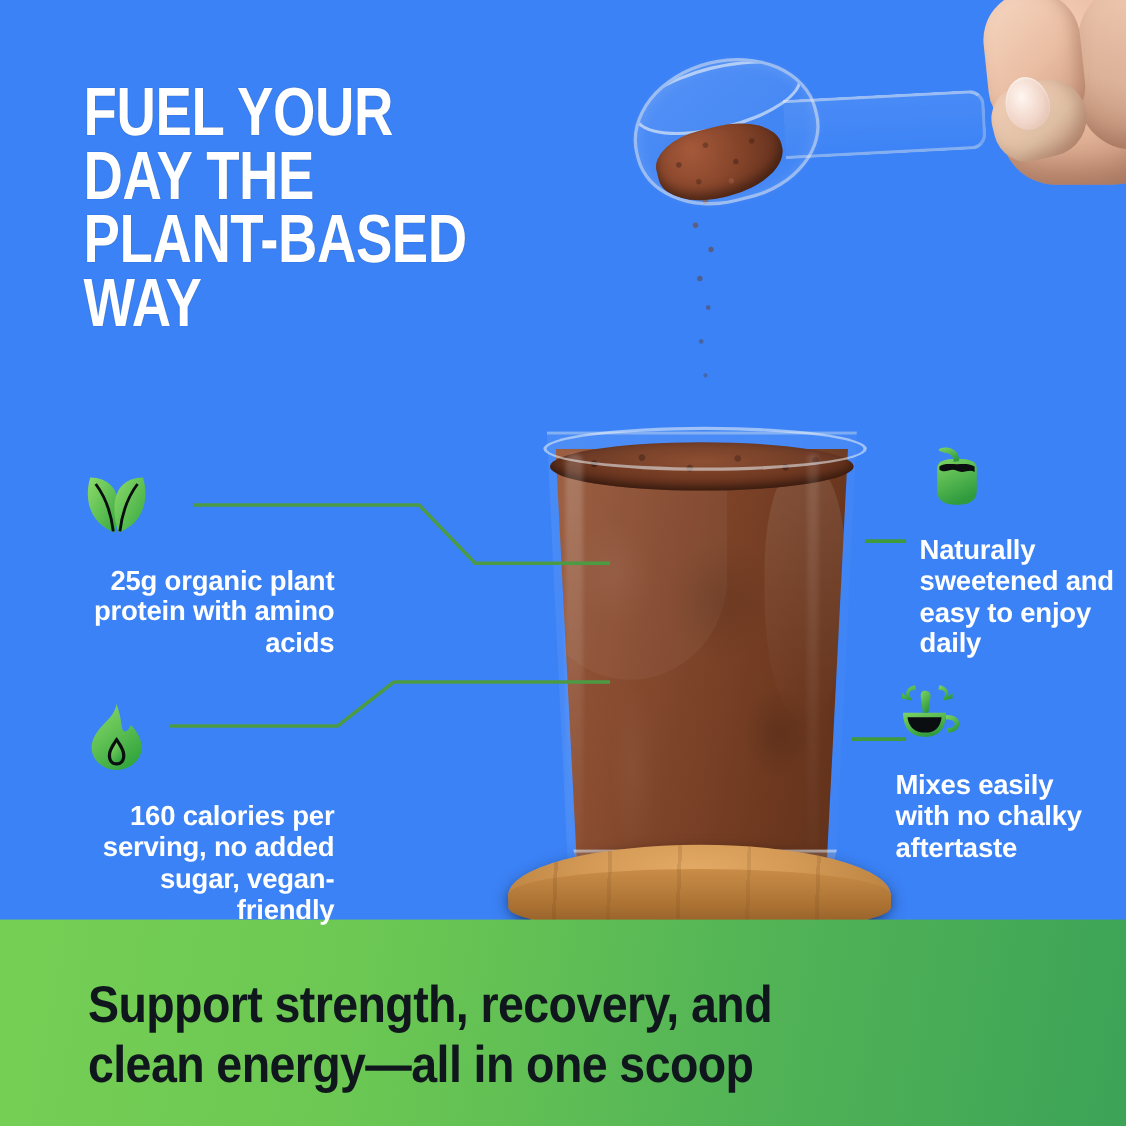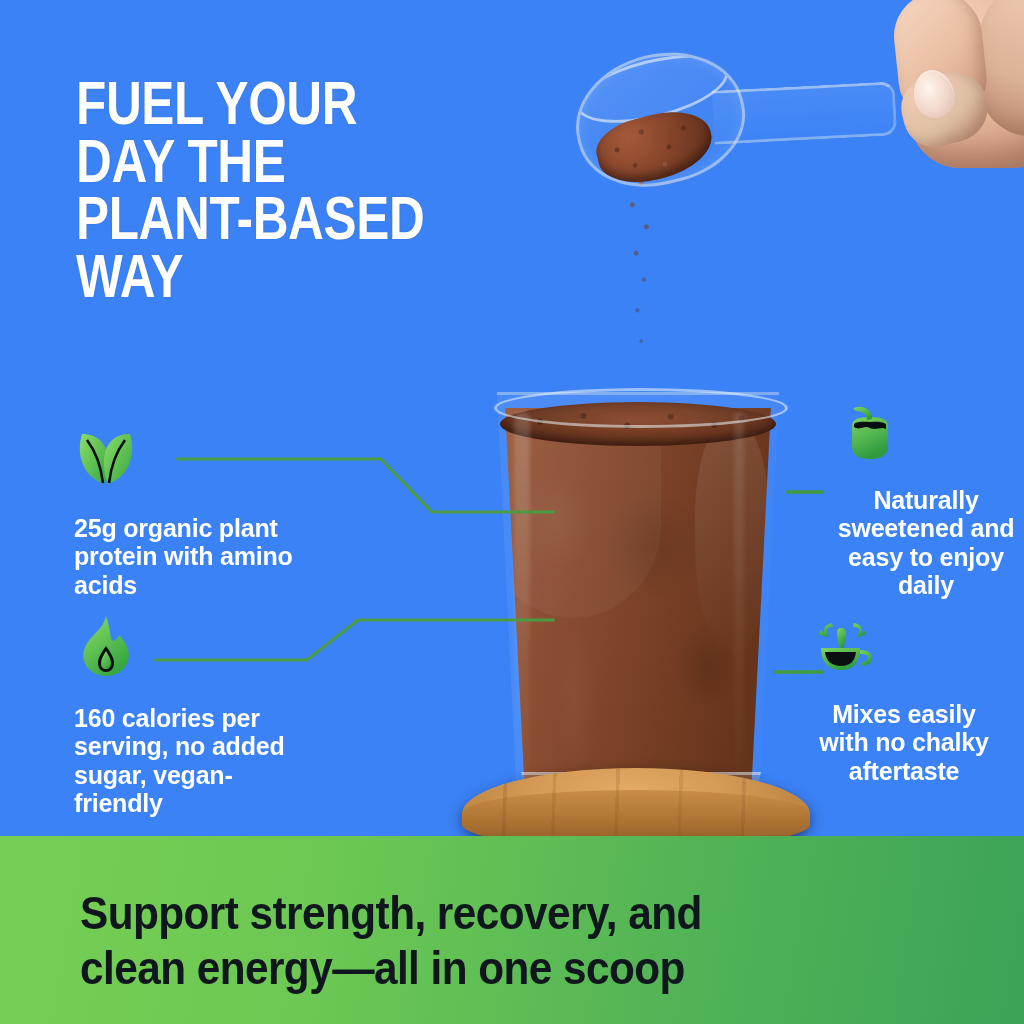--- a/index.html
+++ b/index.html
@@ -240,25 +240,25 @@
   .feature { position: absolute; z-index: 12; width: 230px; }
   .feature .icon { width: 64px; height: 64px; display: block; }
   .feature .ftext {
     margin-top: 26px;
     color: #ffffff;
     font-weight: 700;
     font-size: 25px;
     line-height: 1.13;
     letter-spacing: -0.2px;
   }
-  #feature-protein  { left: 74px;  top: 424px; }
-  #feature-calories { left: 74px;  top: 614px; }
+  #feature-protein  { left: 74px;  top: 424px; text-align: right; }
+  #feature-calories { left: 74px;  top: 638px; text-align: right; }
   #feature-sweet    { left: 836px; top: 400px; width: 180px; }
   #feature-mixes    { left: 814px; top: 614px; width: 180px; }
-  #feature-sweet .ftext, #feature-mixes .ftext { margin-top: 22px; text-align: center; }
+  #feature-sweet .ftext, #feature-mixes .ftext { margin-top: 22px; }
   #feature-sweet .icon { margin-left: 2px; }
 
   
   .banner {
     position: absolute; left: 0; top: 836px; width: 1024px; height: 188px;
     background: linear-gradient(100deg, #76cf55 0%, #6cc853 32%, #53b456 66%, #3ca357 100%);
     z-index: 9;
   }
   .banner-text {
     position: absolute; left: 80px; top: 886px; width: 880px;

